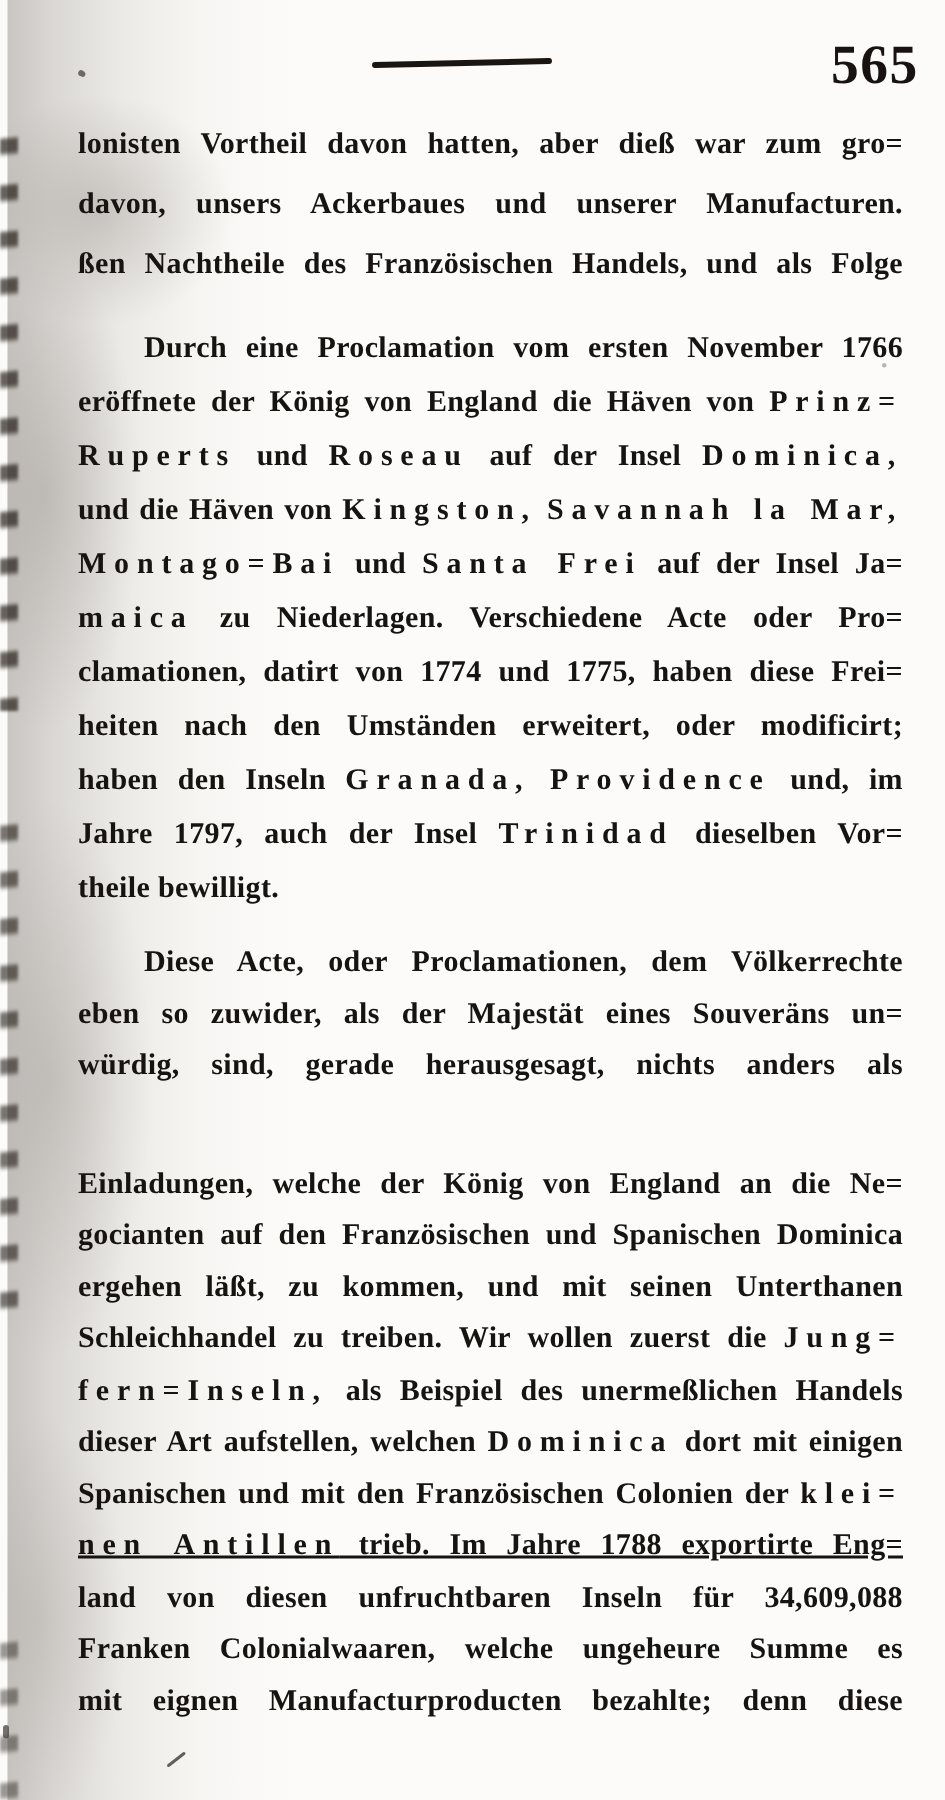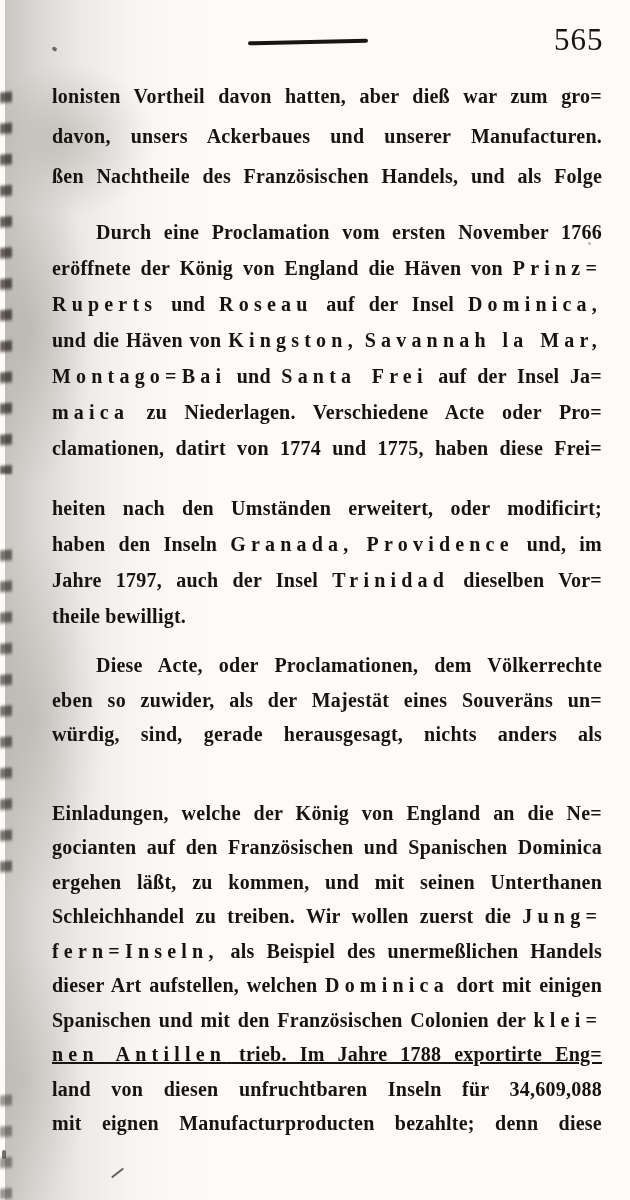--- a/index.html
+++ b/index.html
@@ -76,22 +76,22 @@
     position: absolute;
     left: 248px; top: 40px;
     width: 120px; height: 4px;
     background: #1a1510;
     border-radius: 2px;
     transform: rotate(-1.3deg);
   }
   .pagenum {
     position: absolute;
     left: 554px; top: 22px;
-    font-size: 31px;
-    font-weight: 400;
+    font-size: 37px;
+    font-weight: 700;
     letter-spacing: 1px;
     color: #181310;
   }
 
   
   .text-block {
     position: absolute;
     left: 52px; top: 76px;
     width: 550px;
   }
@@ -143,35 +143,36 @@
         <div class="line" style="line-height: 40px; height: 40px;"><span>ßen Nachtheile des Französischen Handels, und als Folge</span></div>
       </div>
       <div class="para" style="margin-top: 18px;">
         <div class="line" style="line-height: 36px; height: 36px;"><span class="indent"></span><span>Durch eine Proclamation vom ersten November 1766</span></div>
         <div class="line" style="line-height: 36px; height: 36px;"><span>eröffnete der König von England die Häven von </span><span class="g">Prinz=</span></div>
         <div class="line" style="line-height: 36px; height: 36px;"><span class="g">Ruperts</span><span> und </span><span class="g">Roseau</span><span> auf der Insel </span><span class="g">Dominica,</span></div>
         <div class="line" style="line-height: 36px; height: 36px;"><span>und die Häven von </span><span class="g">Kingston,</span><span> </span><span class="g">Savannah la Mar,</span></div>
         <div class="line" style="line-height: 36px; height: 36px;"><span class="g">Montago=Bai</span><span> und </span><span class="g">Santa Frei</span><span> auf der Insel Ja=</span></div>
         <div class="line" style="line-height: 36px; height: 36px;"><span class="g">maica</span><span> zu Niederlagen. Verschiedene Acte oder Pro=</span></div>
         <div class="line" style="line-height: 36px; height: 36px;"><span>clamationen, datirt von 1774 und 1775, haben diese Frei=</span></div>
-        <div class="line" style="line-height: 36px; height: 36px; margin-top: 24px;"><span>heiten nach den Umständen erweitert, oder modificirt;</span></div>
+        <div class="line" style="line-height: 36px; height: 36px;"><span>heiten nach den Umständen erweitert, oder modificirt;</span></div>
         <div class="line" style="line-height: 36px; height: 36px;"><span>haben den Inseln </span><span class="g">Granada,</span><span> </span><span class="g">Providence</span><span> und, im</span></div>
         <div class="line" style="line-height: 36px; height: 36px;"><span>Jahre 1797, auch der Insel </span><span class="g">Trinidad</span><span> dieselben Vor=</span></div>
         <div class="line left" style="line-height: 36px; height: 36px;"><span>theile bewilligt.</span></div>
       </div>
       <div class="para" style="margin-top: 14px;">
         <div class="line" style="line-height: 34.5px; height: 34.5px;"><span class="indent"></span><span>Diese Acte, oder Proclamationen, dem Völkerrechte</span></div>
         <div class="line" style="line-height: 34.5px; height: 34.5px;"><span>eben so zuwider, als der Majestät eines Souveräns un=</span></div>
         <div class="line" style="line-height: 34.5px; height: 34.5px;"><span>würdig, sind, gerade herausgesagt, nichts anders als</span></div>
         <div class="line" style="line-height: 34.5px; height: 34.5px; margin-top: 44px;"><span>Einladungen, welche der König von England an die Ne=</span></div>
         <div class="line" style="line-height: 34.5px; height: 34.5px;"><span>gocianten auf den Französischen und Spanischen Dominica</span></div>
         <div class="line" style="line-height: 34.5px; height: 34.5px;"><span>ergehen läßt, zu kommen, und mit seinen Unterthanen</span></div>
         <div class="line" style="line-height: 34.5px; height: 34.5px;"><span>Schleichhandel zu treiben. Wir wollen zuerst die </span><span class="g">Jung=</span></div>
         <div class="line" style="line-height: 34.5px; height: 34.5px;"><span class="g">fern=Inseln,</span><span> als Beispiel des unermeßlichen Handels</span></div>
         <div class="line" style="line-height: 34.5px; height: 34.5px;"><span>dieser Art aufstellen, welchen </span><span class="g">Dominica</span><span> dort mit einigen</span></div>
         <div class="line" style="line-height: 34.5px; height: 34.5px;"><span>Spanischen und mit den Französischen Colonien der </span><span class="g">klei=</span></div>
         <div class="line" style="line-height: 34.5px; height: 34.5px; text-decoration: underline;"><span class="g">nen Antillen</span><span> trieb. Im Jahre 1788 exportirte Eng=</span></div>
         <div class="line" style="line-height: 34.5px; height: 34.5px;"><span>land von diesen unfruchtbaren Inseln für 34,609,088</span></div>
+        <div class="line" style="line-height: 34.5px; height: 34.5px;"><span>Franken Colonialwaaren, welche ungeheure Summe es</span></div>
         <div class="line" style="line-height: 34.5px; height: 34.5px;"><span>mit eignen Manufacturproducten bezahlte; denn diese</span></div>
       </div>
     </div>
 
 </div>
 
 </body></html>

